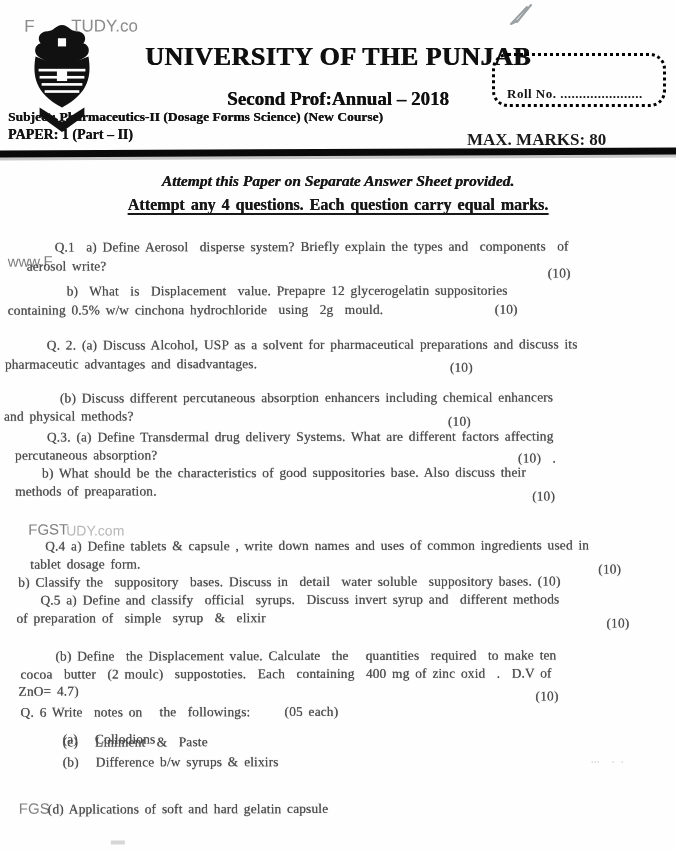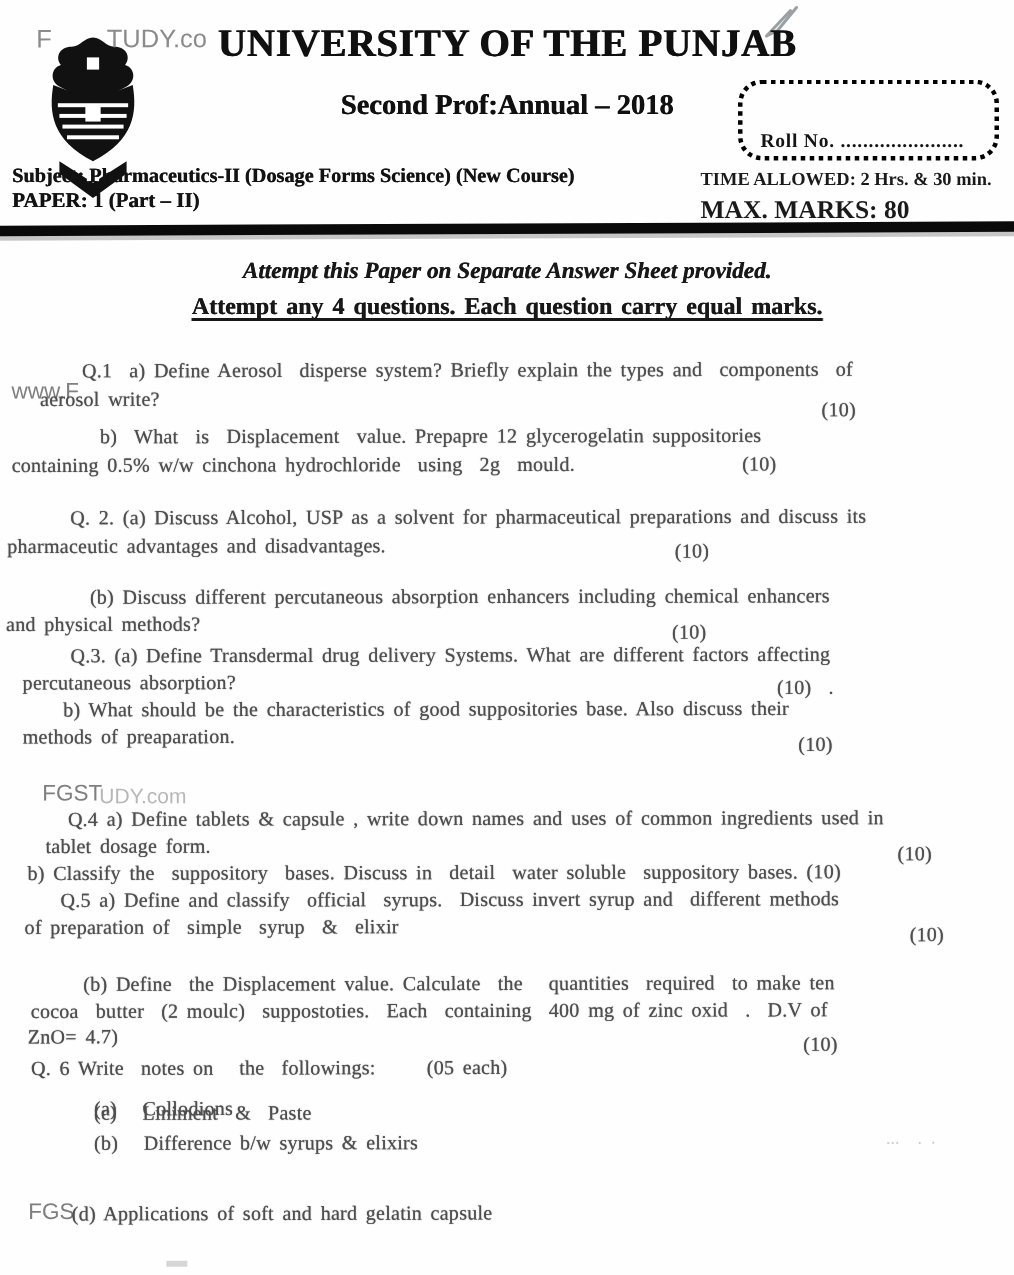--- a/index.html
+++ b/index.html
@@ -1,19 +1,19 @@
 <!DOCTYPE html>
 <html><head>
 <meta charset="utf-8">
 <style>
   html,body{margin:0;padding:0;background:#ffffff;}
   #paper{position:relative;width:676px;height:850px;background:#fefefe;overflow:hidden;
          font-family:"Liberation Serif",serif;}
   
-  .hdr-center{position:absolute;left:112px;width:452px;text-align:center;color:#101010;}
+  .hdr-center{position:absolute;left:112px;width:452px;text-align:center;color:#101010;margin-top:28px;}
   #uni-title{top:14px;font-size:26px;font-weight:bold;letter-spacing:.5px;
              text-shadow:.6px 0 0 #101010;}
   #session{top:60px;font-size:19px;font-weight:bold;text-shadow:.4px 0 0 #101010;}
   #exam-line{top:79px;font-size:15.5px;font-weight:bold;text-decoration:underline;
              text-decoration-thickness:2px;text-underline-offset:3px;text-shadow:.4px 0 0 #101010;}
   #subject{position:absolute;left:8px;top:109px;font-size:13.5px;font-weight:bold;color:#131313;text-shadow:.3px 0 0 #131313;}
   #paper-line{position:absolute;left:8px;top:127px;font-size:14px;font-weight:bold;color:#131313;text-shadow:.3px 0 0 #131313;}
   #time-allowed{position:absolute;left:467px;top:112px;font-size:12.3px;font-weight:bold;color:#1a1a1a;}
   #max-marks{position:absolute;left:467px;top:130px;font-size:17px;font-weight:bold;color:#1a1a1a;}
   #roll-box{position:absolute;left:492px;top:53px;width:168px;height:48px;
@@ -66,21 +66,20 @@
 
   <div id="uni-title" class="hdr-center">UNIVERSITY OF THE PUNJAB</div>
   <div id="session" class="hdr-center">Second Prof:Annual – 2018</div>
 
   <div id="roll-box">
     <span>Roll No. ......................</span>
   </div>
 
   <div id="subject">Subject: Pharmaceutics-II (Dosage Forms Science) (New Course)</div>
   <div id="paper-line">PAPER: 1 (Part – II)</div>
-  <div id="time-allowed">TIME ALLOWED: 2 Hrs. &amp; 30 min.</div>
   <div id="max-marks">MAX. MARKS: 80</div>
 
   <div id="thick-rule"></div>
 
   <div id="instr1" class="instr">Attempt this Paper on Separate Answer Sheet provided.</div>
   <div id="instr2" class="instr">Attempt any 4 questions. Each question carry equal marks.</div>
 
   <div id="body-items">
       <div class="item wm1" style="left: 25px; top: 16px;">F</div>
       <div class="item wm1" style="left: 72px; top: 16px;">TUDY.co</div>

